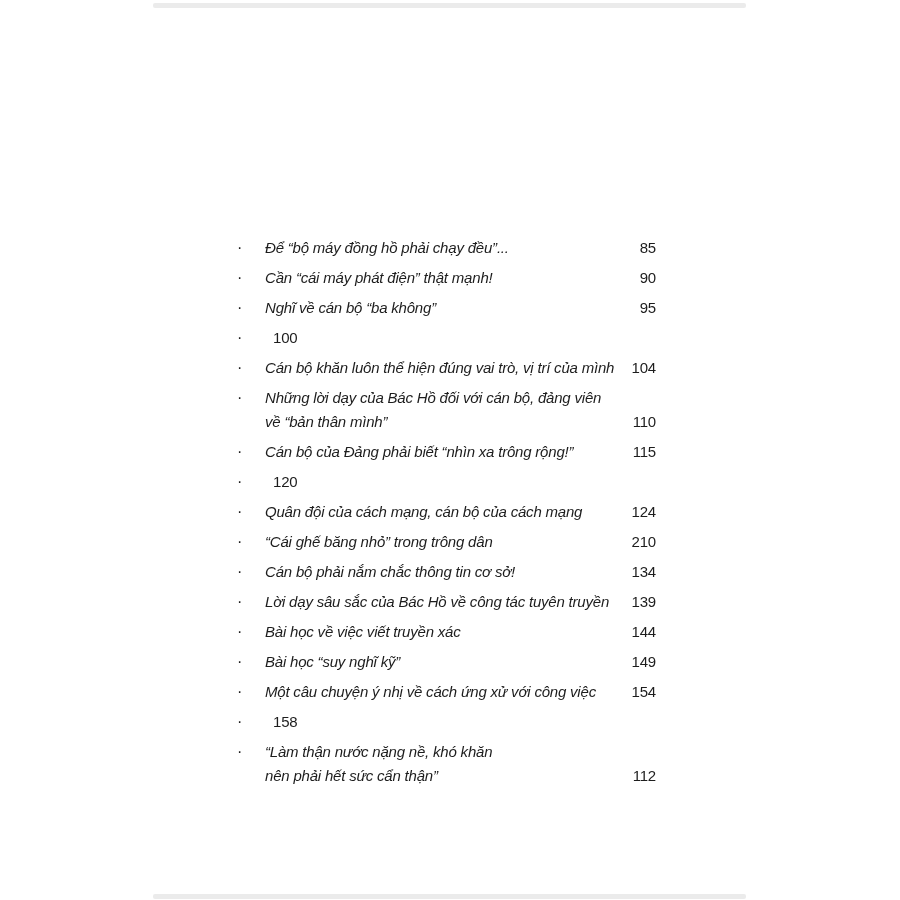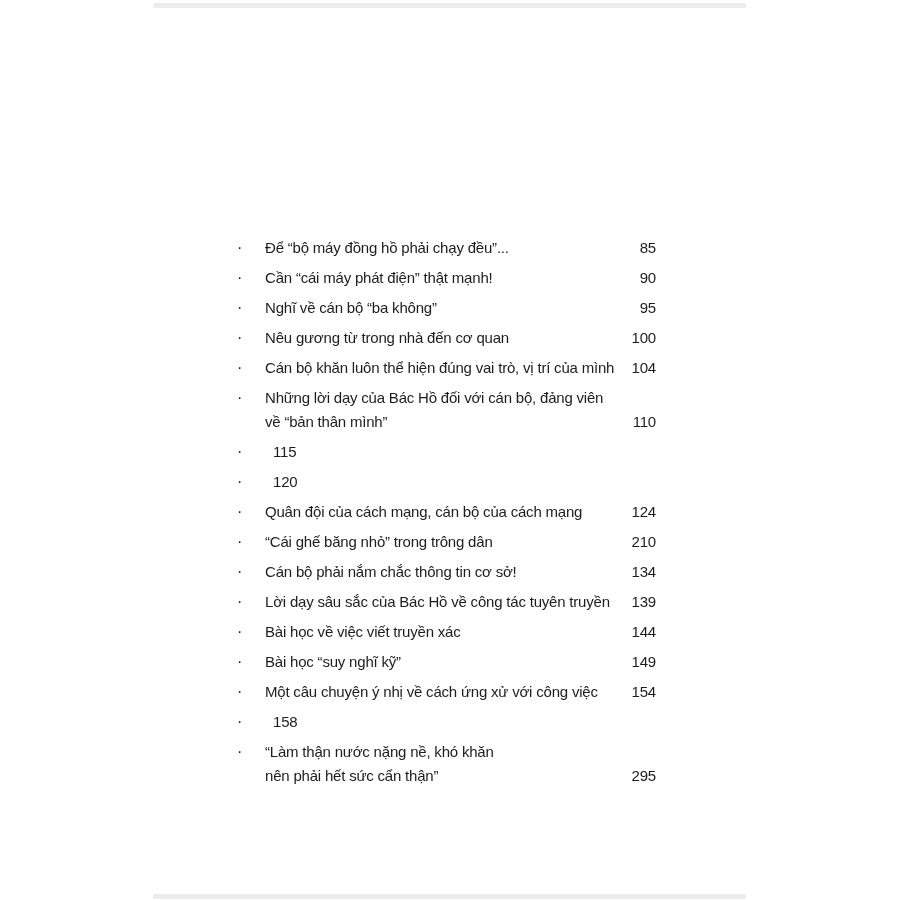--- a/index.html
+++ b/index.html
@@ -48,20 +48,21 @@
     align-self: flex-start;
     font-size: 16px;
   }
   .title {
     flex: 1 1 auto;
     min-width: 0;
   }
   .tline {
     line-height: 24px;
     white-space: nowrap;
+    font-style: italic;
   }
   .pagenum {
     flex: 0 0 auto;
     align-self: flex-end;
     line-height: 24px;
     margin-left: 8px;
     text-align: left;
   }
 </style>
 </head>
@@ -92,23 +93,20 @@
     <div class="row">
       <span class="bullet">·</span>
       <div class="title">
         <div class="tline">Nghĩ về cán bộ “ba không”</div>
       </div>
       <span class="pagenum">95</span>
     </div>
 
     <div class="row">
       <span class="bullet">·</span>
-      <div class="title">
-        <div class="tline">Nêu gương từ trong nhà đến cơ quan</div>
-      </div>
       <span class="pagenum">100</span>
     </div>
 
     <div class="row">
       <span class="bullet">·</span>
       <div class="title">
         <div class="tline">Cán bộ khăn luôn thể hiện đúng vai trò, vị trí của mình</div>
       </div>
       <span class="pagenum">104</span>
     </div>
@@ -117,20 +115,23 @@
       <span class="bullet">·</span>
       <div class="title">
         <div class="tline">Những lời dạy của Bác Hồ đối với cán bộ, đảng viên</div>
         <div class="tline">về “bản thân mình”</div>
       </div>
       <span class="pagenum">110</span>
     </div>
 
     <div class="row">
       <span class="bullet">·</span>
+      <div class="title">
+        <div class="tline">Cán bộ của Đảng phải biết “nhìn xa trông rộng!”</div>
+      </div>
       <span class="pagenum">115</span>
     </div>
 
     <div class="row">
       <span class="bullet">·</span>
       <span class="pagenum">120</span>
     </div>
 
     <div class="row">
       <span class="bullet">·</span>
@@ -192,20 +193,20 @@
       <span class="bullet">·</span>
       <span class="pagenum">158</span>
     </div>
 
     <div class="row">
       <span class="bullet">·</span>
       <div class="title">
         <div class="tline">“Làm thận nước nặng nề, khó khăn</div>
         <div class="tline">nên phải hết sức cẩn thận”</div>
       </div>
-      <span class="pagenum">295</span>
+      <span class="pagenum">112</span>
     </div>
 
   </div>
 
   <div class="rule rule-bottom"></div>
 
 </div>
 
 </body></html>

